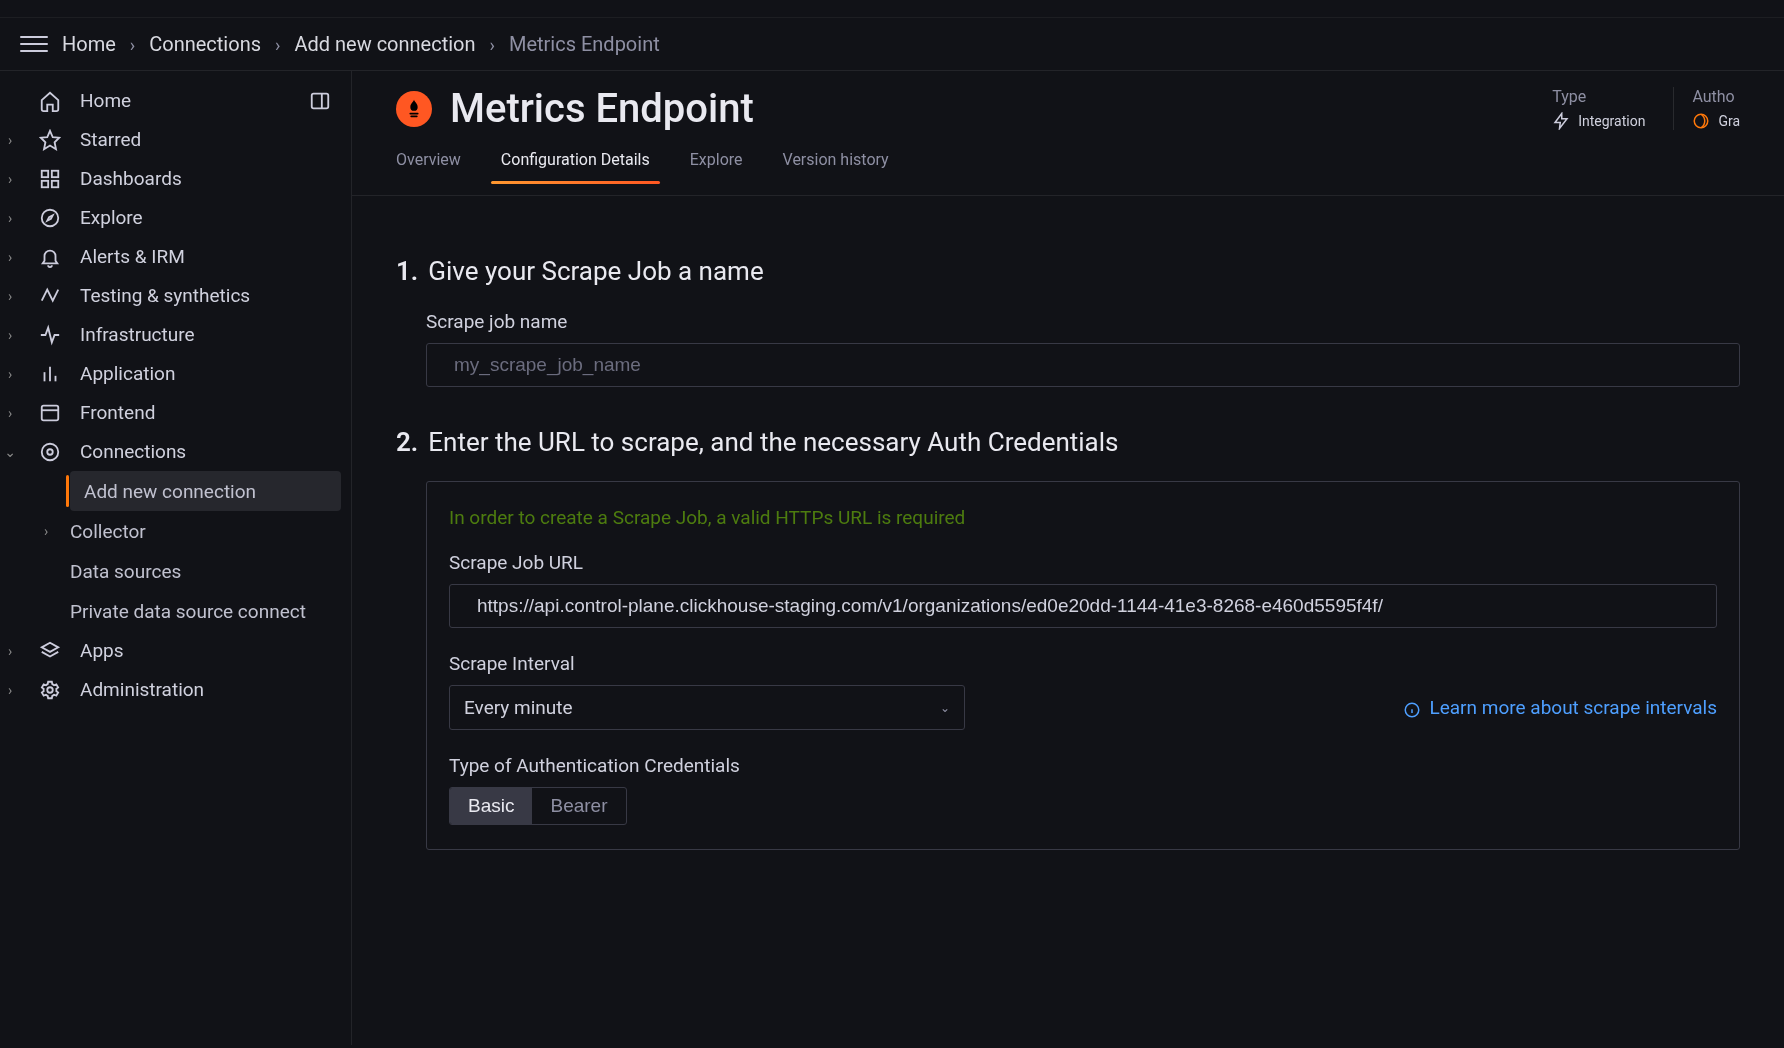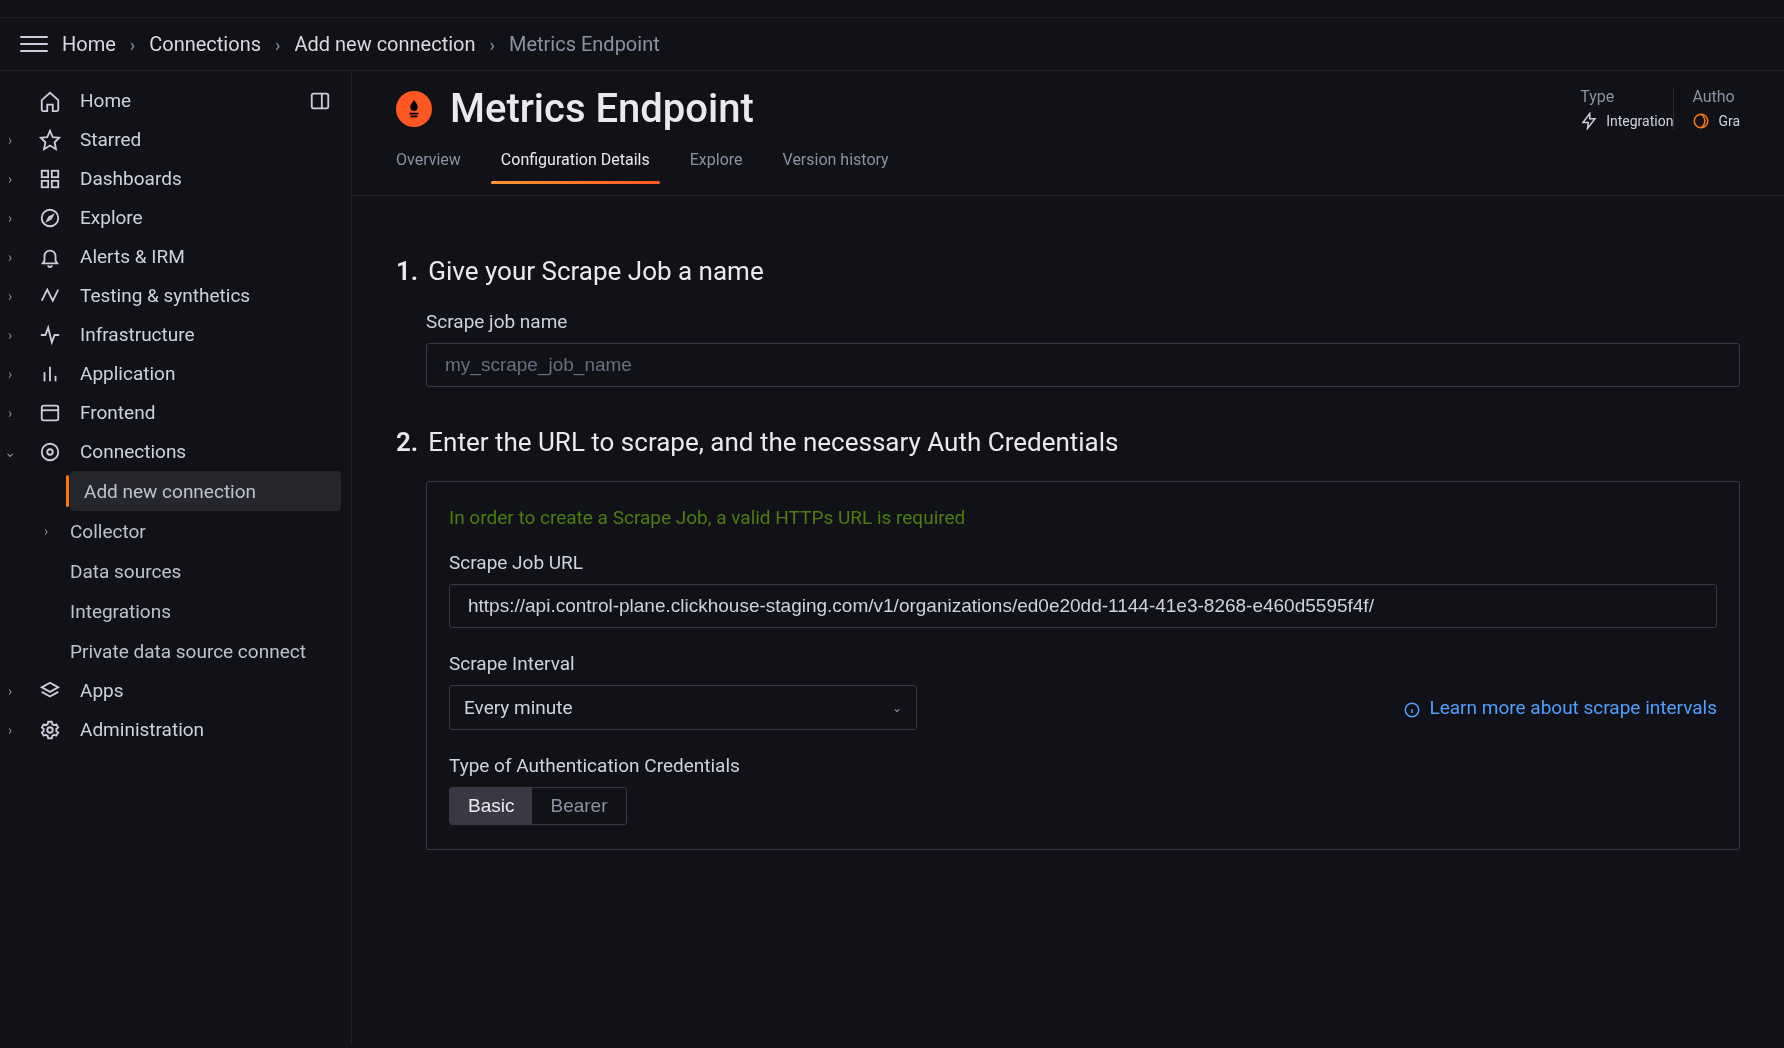--- a/index.html
+++ b/index.html
@@ -166,20 +166,21 @@
     font-size: 22px;
   }
   .page-title {
     font-size: 40px;
     font-weight: 500;
     color: #e9e9f0;
     flex: 1;
   }
   .meta {
     display: flex;
+    gap: 28px;
     align-items: flex-start;
     justify-content: center;
   }
   .meta-block {
     border-left: 1px solid rgba(255,255,255,0.1);
     padding-left: 18px;
   }
   .meta-block:first-child {
     border-left: none;
   }
@@ -246,21 +247,21 @@
     font-size: 19px;
     color: #d0d1de;
     margin-bottom: 10px;
     display: block;
   }
   .text-input {
     width: 100%;
     background: #111217;
     border: 1px solid #383945;
     border-radius: 3px;
-    padding: 10px 18px;
+    padding: 10px 27px;
     font-size: 19px;
     color: #d0d1de;
     outline: none;
   }
   .text-input::placeholder {
     color: #6b6c7e;
   }
   .box {
     border: 1px solid #383945;
     border-radius: 3px;
@@ -273,21 +274,21 @@
   }
   .inner-field {
     margin-bottom: 24px;
   }
   .select-wrap {
     display: flex;
     align-items: center;
     gap: 40px;
   }
   .select {
-    width: 468px;
+    width: 516px;
     background: #111217;
     border: 1px solid #383945;
     border-radius: 3px;
     padding: 10px 14px;
     font-size: 19px;
     color: #d0d1de;
     display: flex;
     justify-content: space-between;
     align-items: center;
     cursor: pointer;
@@ -463,23 +464,20 @@
     </div>
     <div class="subitem active">
       <span>Add new connection</span>
     </div>
     <div class="subitem">
       <span class="subchev">›</span>
       <span>Collector</span>
     </div>
     <div class="subitem">
       <span>Data sources</span>
-    </div>
-    <div class="subitem">
-      <span>Integrations</span>
     </div>
     <div class="subitem">
       <span>Private data source connect</span>
     </div>
     <div class="sidebar-row">
       <span class="chevcol">›</span>
       <span class="iconcol">
           <svg viewBox="0 0 24 24">
             <polygon points="12 3 21 8 12 13 3 8"></polygon>
             <polyline points="3 13 12 18 21 13"></polyline>

